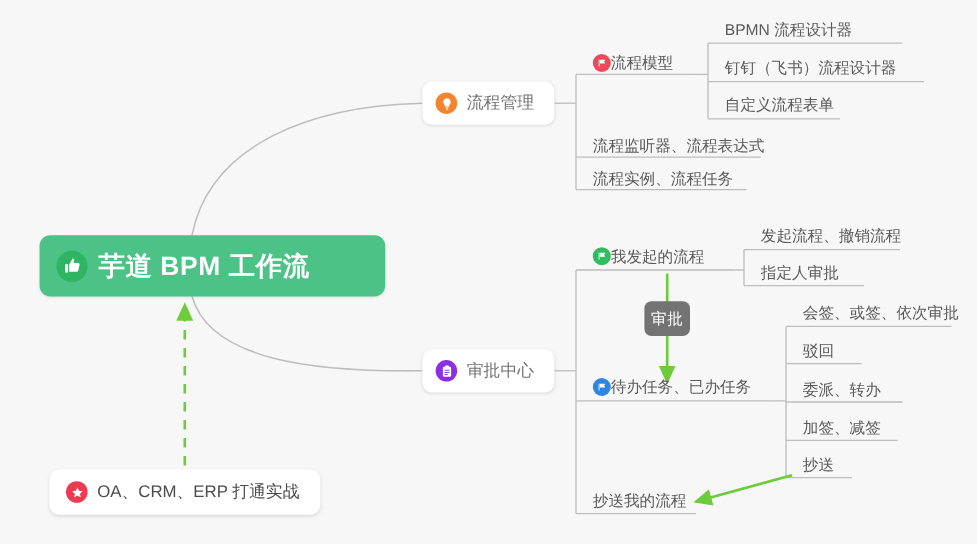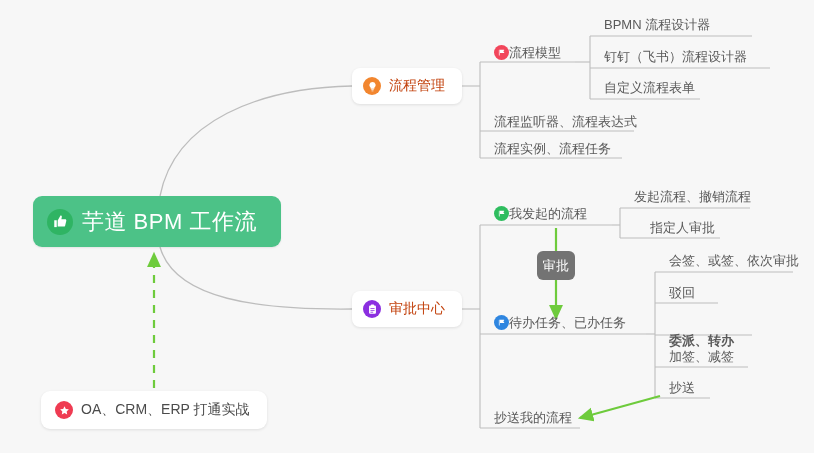--- a/index.html
+++ b/index.html
@@ -27,29 +27,30 @@
     width: 814px;
     height: 453px;
     pointer-events: none;
   }
 
   
   .root-node {
     position: absolute;
     left: 33px;
     top: 196px;
-    width: 248px;
+    width: 288px;
     height: 51px;
     background: #4cc287;
     border-radius: 9px;
     display: flex;
     align-items: center;
     padding-left: 14px;
     box-sizing: border-box;
     box-shadow: 0 1px 2px rgba(0,0,0,0.08);
+    font-weight: bold;
   }
   .root-label {
     color: #ffffff;
     font-size: 22px;
     letter-spacing: 0.5px;
     margin-left: 9px;
     white-space: nowrap;
   }
 
   
@@ -60,21 +61,21 @@
     height: 36px;
     display: flex;
     align-items: center;
     padding: 0 14px 0 11px;
     box-sizing: border-box;
     box-shadow: 0 1px 3px rgba(0,0,0,0.10);
     white-space: nowrap;
   }
   .card-label {
     font-size: 14px;
-    color: #c2410c;
+    color: #737373;
     margin-left: 8px;
   }
   #node-process-mgmt { left: 352px; top: 68px; width: 110px; }
   #node-approval-center { left: 352px; top: 291px; width: 110px; }
 
   #node-integration {
     left: 41px;
     top: 391px;
     width: 226px;
     height: 38px;
@@ -291,31 +292,31 @@
     <span class="leaf-label leaf-icon-gap">待办任务、已办任务</span>
   </div>
 
   <div class="leaf" style="left:488px; top:406px;">
     <span class="leaf-label">抄送我的流程</span>
   </div>
 
   <div class="leaf" style="left:628px; top:185px;">
     <span class="leaf-label">发起流程、撤销流程</span>
   </div>
-  <div class="leaf" style="left:644px; top:216px;">
+  <div class="leaf" style="left:628px; top:216px;">
     <span class="leaf-label">指定人审批</span>
   </div>
 
   <div class="leaf" style="left:663px; top:249px;">
     <span class="leaf-label">会签、或签、依次审批</span>
   </div>
   <div class="leaf" style="left:663px; top:281px;">
     <span class="leaf-label">驳回</span>
   </div>
-  <div class="leaf" style="left:663px; top:329px;font-weight:bold;">
+  <div class="leaf" style="left:663px; top:313px;">
     <span class="leaf-label">委派、转办</span>
   </div>
   <div class="leaf" style="left:663px; top:345px;">
     <span class="leaf-label">加签、减签</span>
   </div>
   <div class="leaf" style="left:663px; top:376px;">
     <span class="leaf-label">抄送</span>
   </div>
 
   <div class="approve-badge">审批</div>

